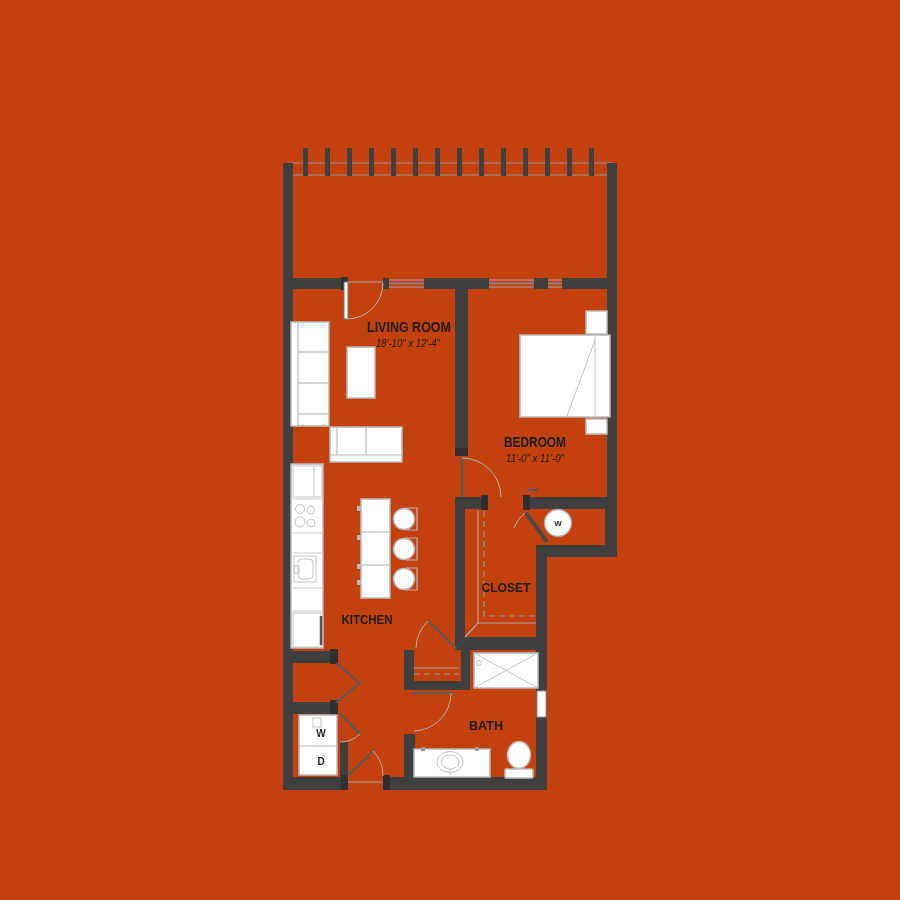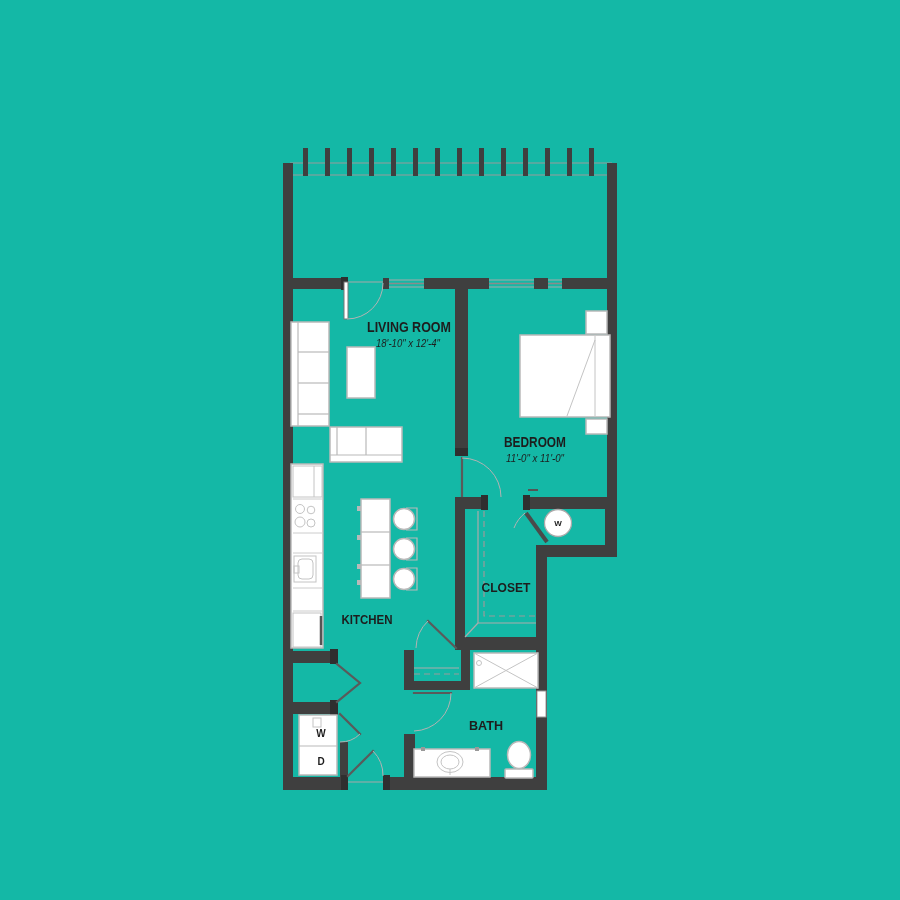--- a/index.html
+++ b/index.html
@@ -1,16 +1,16 @@
 <!DOCTYPE html>
 <html><head>
 <meta charset="utf-8">
 <style>
   html,body{margin:0;padding:0;background:#ffffff;}
-  .canvas{position:relative;width:900px;height:900px;background:#14b8a6;overflow:hidden;}
+  .canvas{position:relative;width:900px;height:900px;background:#c2410c;overflow:hidden;}
   svg{display:block;}
   .wall{fill:#3f3f3f;stroke:none;}
   .jamb{fill:#2f2f2f;}
   .furn{fill:#ffffff;stroke:#b9b9b9;stroke-width:1.5;}
   .furn-thin{fill:none;stroke:#c4c4c4;stroke-width:1;}
   .furn-line{stroke:#b9b9b9;stroke-width:1.2;fill:none;}
   .sep{stroke:#cccccc;stroke-width:1;fill:none;}
   .leaf{stroke:#5a5a5a;stroke-width:2.2;fill:none;stroke-linecap:square;}
   .arc{fill:none;stroke:#b3b3b3;stroke-width:1;}
   .shelf{stroke:#ababab;stroke-width:1.2;fill:none;}

